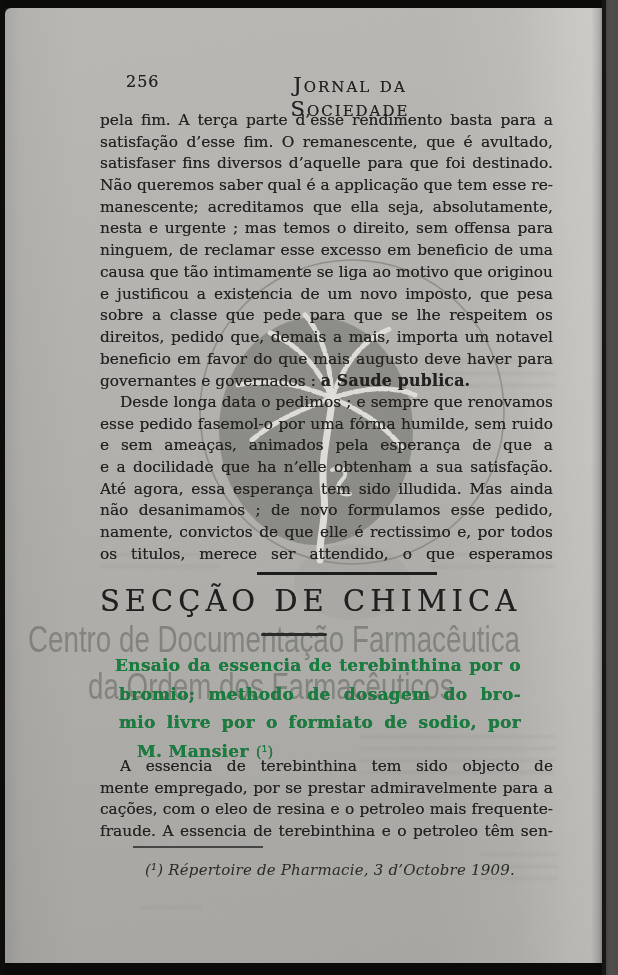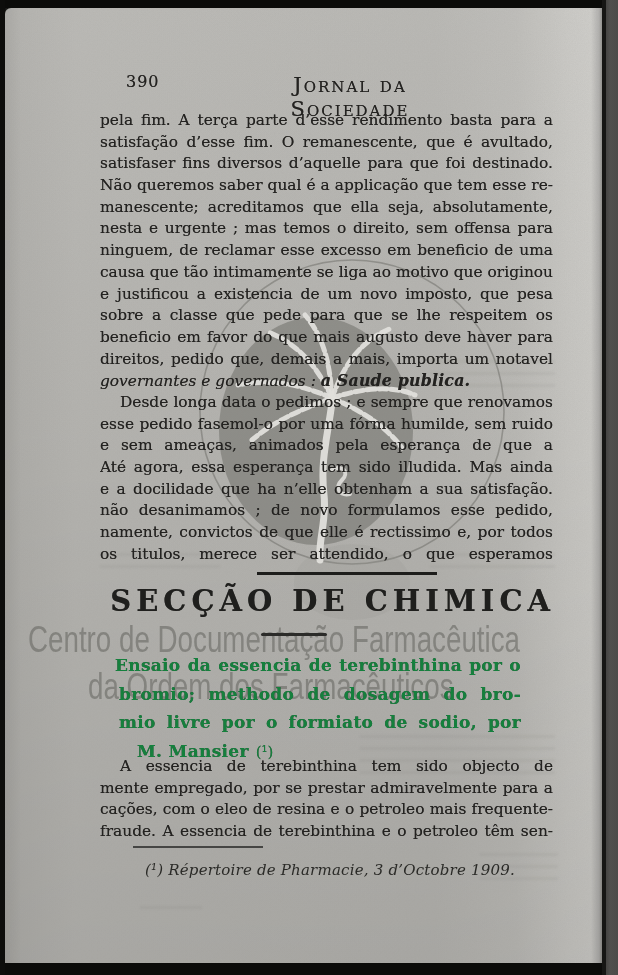--- a/index.html
+++ b/index.html
@@ -27,31 +27,31 @@
   .grain { position:absolute; left:5px; top:8px; pointer-events:none; }
   
   .ink { color:#232220; text-shadow:0 0 0.5px rgba(35,34,32,0.65); }
   .pg-num { position:absolute; left:126px; top:72px; font-size:16px; letter-spacing:1px; }
   .journal-title {
     position:absolute; left:240px; top:73px; width:220px; text-align:center;
     font-variant:small-caps; font-size:21px; letter-spacing:2px;
   }
   .col { position:absolute; left:100px; width:453px; font-size:15.4px; line-height:21.7px; }
   .line { height:21.7px; overflow:hidden; text-align:justify; text-align-last:justify; text-justify:inter-word; }
-  .line.noju { text-align-last:left;font-style:italic; }
+  .line.noju { text-align-last:left; }
   .line.ind { text-indent:20px; }
   .bold-ink { font-weight:700; font-size:15.8px; letter-spacing:0.2px; }
   
   .rule-main { position:absolute; left:257px; top:572px; width:180px; height:3px; background:#1d1d1b; }
   .rule-orn  { position:absolute; left:261px; top:633px; width:66px; height:2.5px; background:#2b2b29; border-radius:2px; }
   .rule-foot { position:absolute; left:133px; top:846px; width:130px; height:2px; background:#454543; }
   
   .section-title {
-    position:absolute; left:100px; top:584px; width:455px; text-align:right;
-    font-size:29px; letter-spacing:5px; color:#1f1f1d; text-shadow:0 0 0.5px rgba(30,30,28,0.6);font-weight:bold;
+    position:absolute; left:100px; top:584px; width:455px; text-align:left;
+    font-size:29px; letter-spacing:5px; color:#1f1f1d; text-shadow:0 0 0.5px rgba(30,30,28,0.6);
   }
   .heading { position:absolute; left:115px; top:651px; width:406px; font-weight:700;
              font-size:17px; line-height:28.5px; color:#15803d; text-shadow:0 0 0.6px rgba(25,25,23,0.7);
              letter-spacing:0.3px; }
   .hline { height:28.5px; overflow:hidden; text-align:justify; text-align-last:justify; }
   .hline.cont { margin-left:4px; }
   .hline.last { text-align-last:left; margin-left:22px; }
   .hline .ref { font-weight:400; font-size:15px; margin-left:7px; letter-spacing:0; }
   
   .footnote { position:absolute; left:145px; top:861px; font-size:15px; font-style:italic;
@@ -103,45 +103,45 @@
   <div class="wm wm1">Centro de Documentação Farmacêutica</div>
   <div class="wm wm2">da Ordem dos Farmacêuticos</div>
 
   <div class="smudge" style="left:430px; top:360px; width:125px; height:28px;"></div>
   <div class="smudge" style="left:100px; top:553px; width:120px; height:16px;"></div>
   <div class="smudge" style="left:430px; top:553px; width:125px; height:16px;"></div>
   <div class="smudge" style="left:360px; top:735px; width:195px; height:42px;"></div>
   <div class="smudge" style="left:480px; top:853px; width:78px; height:32px;"></div>
   <div class="smudge" style="left:140px; top:906px; width:62px; height:9px;"></div>
 
-  <div class="ink pg-num">390</div>
+  <div class="ink pg-num">256</div>
   <div class="ink journal-title">Jornal da Sociedade</div>
 
   <div class="col ink" style="top:110px;">
     <div class="line">pela fim. A terça parte d’esse rendimento basta para a</div>
     <div class="line">satisfação d’esse fim. O remanescente, que é avultado, vae</div>
     <div class="line">satisfaser fins diversos d’aquelle para que foi destinado.</div>
     <div class="line">Não queremos saber qual é a applicação que tem esse re-</div>
     <div class="line">manescente; acreditamos que ella seja, absolutamente, ho-</div>
     <div class="line">nesta e urgente ; mas temos o direito, sem offensa para</div>
     <div class="line">ninguem, de reclamar esse excesso em beneficio de uma</div>
     <div class="line">causa que tão intimamente se liga ao motivo que originou</div>
     <div class="line">e justificou a existencia de um novo imposto, que pesa</div>
     <div class="line">sobre a classe que pede para que se lhe respeitem os seus</div>
+    <div class="line">direitos, pedido que, demais a mais, importa um notavel</div>
     <div class="line">beneficio em favor do que mais augusto deve haver para</div>
-    <div class="line">direitos, pedido que, demais a mais, importa um notavel</div>
     <div class="line noju"><span>governantes e governados : </span><b class="bold-ink">a Saude publica.</b></div>
   </div>
 
   <div class="col ink" style="top:392px;">
     <div class="line ind">Desde longa data o pedimos ; e sempre que renovamos</div>
     <div class="line">esse pedido fasemol-o por uma fórma humilde, sem ruido</div>
     <div class="line">e sem ameaças, animados pela esperança de que a Justiça</div>
+    <div class="line">e a docilidade que ha n’elle obtenham a sua satisfação.</div>
     <div class="line">Até agora, essa esperança tem sido illudida.  Mas ainda</div>
-    <div class="line">e a docilidade que ha n’elle obtenham a sua satisfação.</div>
     <div class="line">não desanimamos ; de novo formulamos esse pedido, sere-</div>
     <div class="line">namente, convictos de que elle é rectissimo e, por todos</div>
     <div class="line">os titulos, merece ser attendido, o que esperamos aconteça.</div>
   </div>
 
   <div class="rule-main"></div>
   <div class="ink section-title">SECÇÃO DE CHIMICA</div>
   <div class="rule-orn"></div>
 
   <div class="heading">

